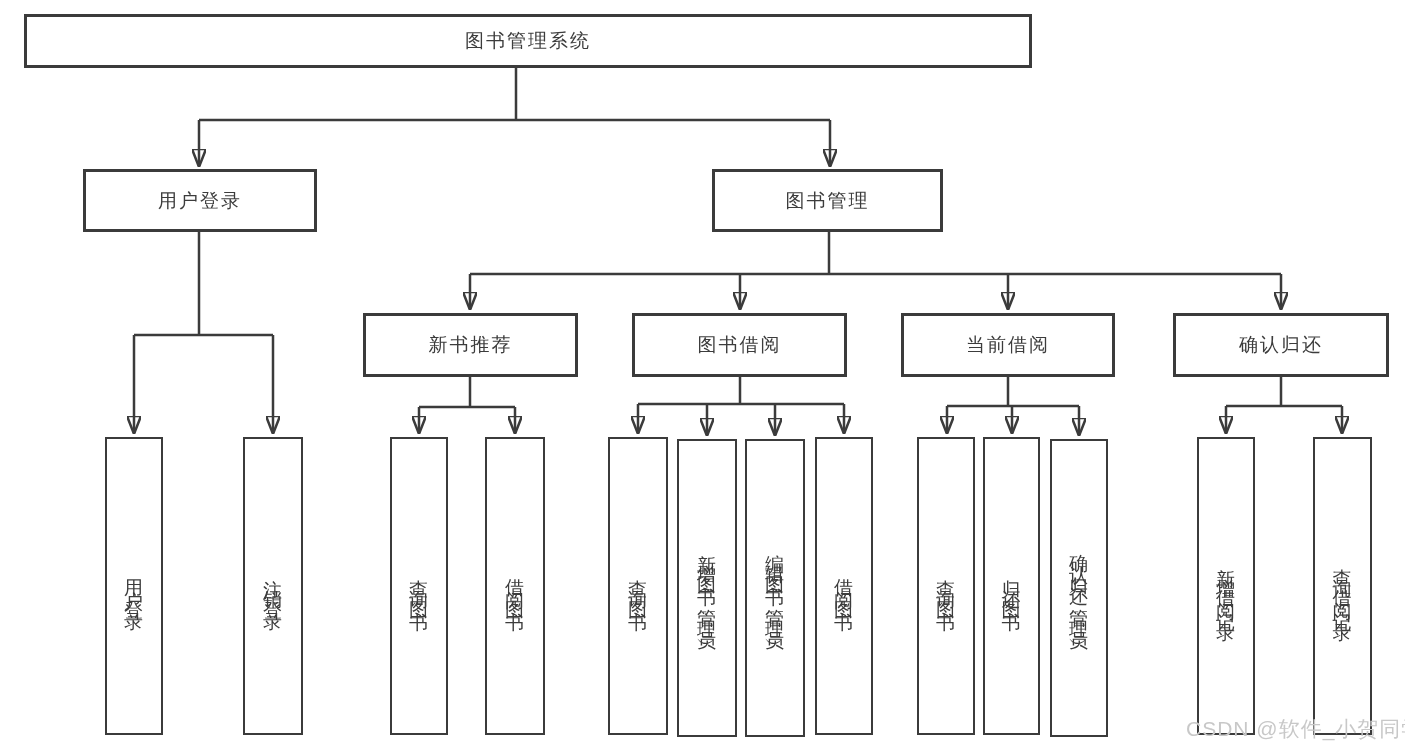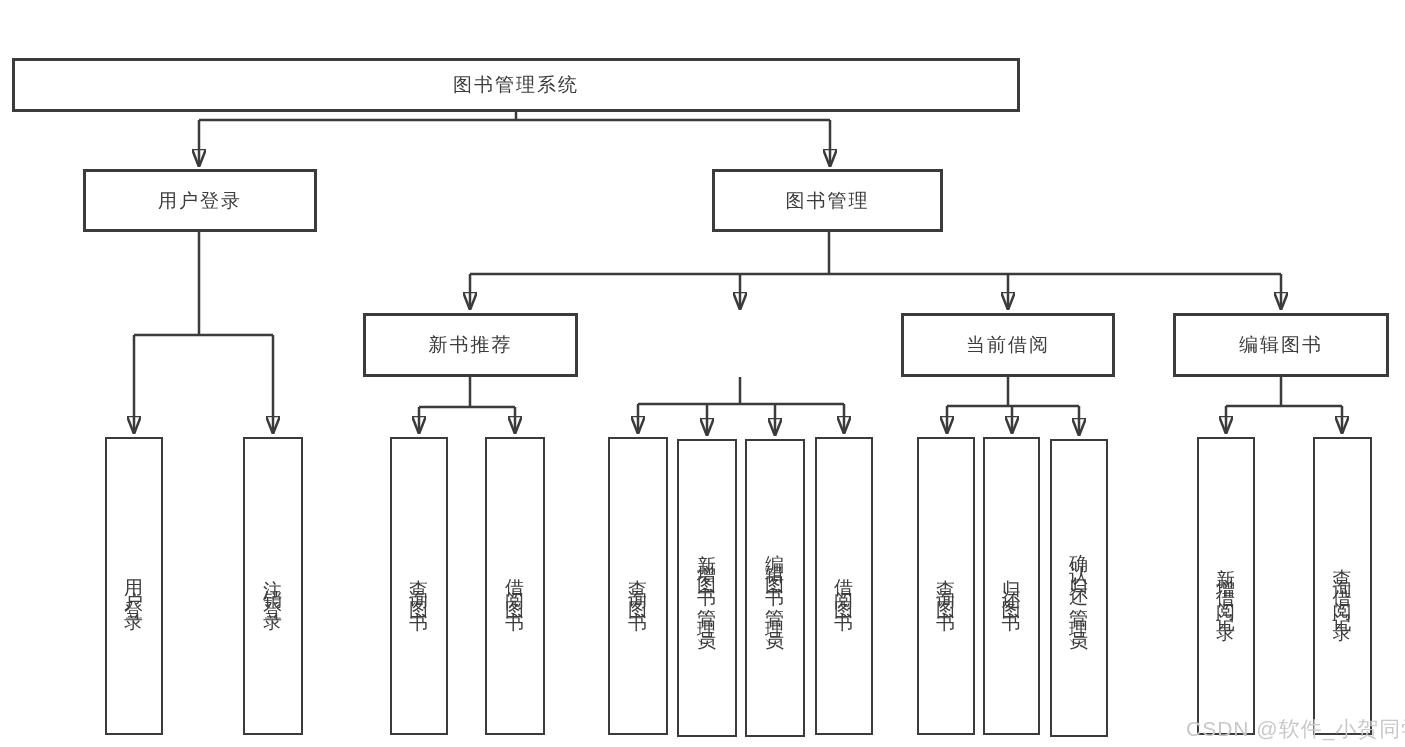--- a/index.html
+++ b/index.html
@@ -37,21 +37,21 @@
   }
   .leaf .vtext {
     writing-mode: vertical-rl;
     text-orientation: mixed;
     letter-spacing: 11px;
     font-size: 19px;
     line-height: 1;
     white-space: nowrap;
   }
   
-  .pos-root       { left: 12px;   top: 14px;  width: 1008px; height: 54px; margin-top: 44px; }
+  .pos-root       { left: 24px;   top: 14px;  width: 1008px; height: 54px; }
   .pos-userlogin  { left: 83px;   top: 169px; width: 234px;  height: 63px; }
   .pos-bookmgmt   { left: 712px;  top: 169px; width: 231px;  height: 63px; }
   .pos-newbook    { left: 363px;  top: 313px; width: 215px;  height: 64px; }
   .pos-borrow     { left: 632px;  top: 313px; width: 215px;  height: 64px; }
   .pos-current    { left: 901px;  top: 313px; width: 214px;  height: 64px; }
   .pos-records    { left: 1173px; top: 313px; width: 216px;  height: 64px; }
   .pos-l1  { left: 105px;  top: 437px; width: 58px; height: 298px; }
   .pos-l2  { left: 243px;  top: 437px; width: 60px; height: 298px; }
   .pos-l3  { left: 390px;  top: 437px; width: 58px; height: 298px; }
   .pos-l4  { left: 485px;  top: 437px; width: 60px; height: 298px; }
@@ -141,25 +141,28 @@
   <div class="node pos-userlogin">
     <span>用户登录</span>
   </div>
   <div class="node pos-newbook">
     <span>新书推荐</span>
   </div>
 
   <div class="node pos-bookmgmt">
     <span>图书管理</span>
   </div>
+  <div class="node pos-borrow">
+    <span>图书借阅</span>
+  </div>
   <div class="node pos-current">
     <span>当前借阅</span>
   </div>
   <div class="node pos-records">
-    <span>编辑图书</span>
+    <span>确认归还</span>
   </div>
 
   <div class="node leaf pos-l1">
     <span class="vtext">用户登录</span>
   </div>
   <div class="node leaf pos-l2">
     <span class="vtext">注销登录</span>
   </div>
 
   <div class="node leaf pos-l3">

